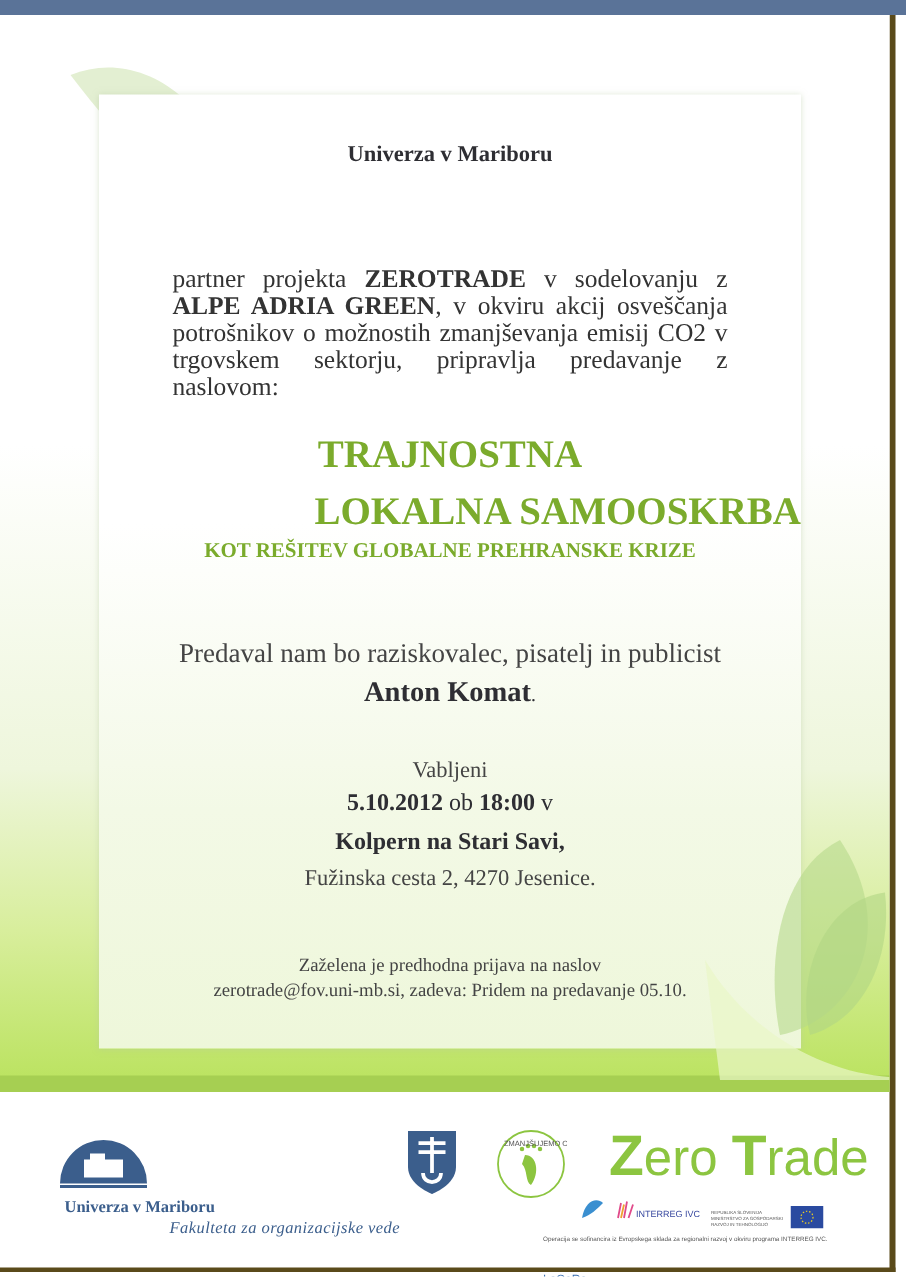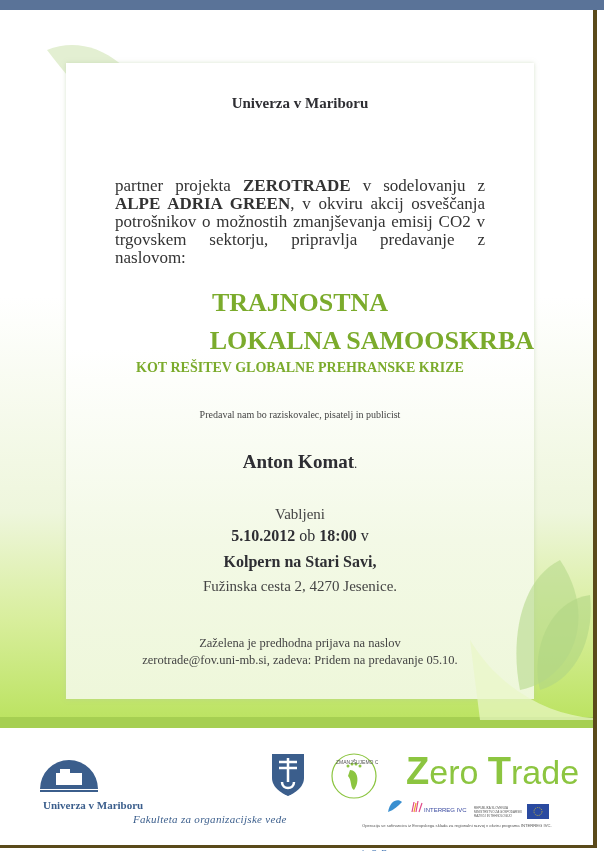--- a/index.html
+++ b/index.html
@@ -13,31 +13,31 @@
     background: linear-gradient(to bottom, #ffffff 0%, #ffffff 45%, #f3f9e6 75%, #eef7da 100%);
     box-shadow: 0 0 4px rgba(180,200,160,0.5); }
   .leaf { position:absolute; }
   .center { position:absolute; left:66px; width:468px; text-align:center; color:#2e2e33; }
   .uni { top:93px; font-size:15px; line-height:21px; font-weight:bold; font-family:"Liberation Serif", serif; }
   .para { position:absolute; left:115px; width:370px; top:177px; font-size:17px; line-height:18px; text-align:justify; color:#333; font-family:"Liberation Serif", serif; }
   .para b { color:#333; }
   .t1 { top:288px; font-size:26px; font-weight:bold; color:#7bab2c; font-family:"Liberation Serif", serif; line-height:30px; }
   .t2 { top:326px; font-size:26px; font-weight:bold; color:#7bab2c; font-family:"Liberation Serif", serif; line-height:30px;text-align:right; }
   .t3 { top:360px; font-size:14px; font-weight:bold; color:#7bab2c; font-family:"Liberation Serif", serif; }
-  .pred { top:409px; font-size:10px; font-family:"Liberation Serif", serif; color:#444; }
+  .pred { top:425px; font-size:18px; font-family:"Liberation Serif", serif; color:#444; }
   .name { top:451px; font-size:19px; font-weight:bold; font-family:"Liberation Serif", serif; }
   .vab { top:506px; font-size:15px; font-family:"Liberation Serif", serif; color:#444; }
   .date { top:527px; font-size:16px; font-family:"Liberation Serif", serif; }
   .date b { font-weight:bold; }
   .loc { top:553px; font-size:16px; font-weight:bold; font-family:"Liberation Serif", serif; }
   .addr { top:578px; font-size:15px; font-family:"Liberation Serif", serif; color:#444; }
   .note { top:635px; font-size:12.5px; line-height:17px; font-family:"Liberation Serif", serif; color:#444; }
   .footer-logo { position:absolute; }
   .um-text { position:absolute; left:43px; top:799px; font-size:11px; font-weight:bold; color:#3b5e8c; font-family:"Liberation Serif", serif; }
-  .fov-text { position:absolute; left:113px; top:813px; font-size:11px; font-style:italic; color:#3b5e8c; font-family:"Liberation Serif", serif; letter-spacing:0.3px;margin-left:20px;}
+  .fov-text { position:absolute; left:113px; top:813px; font-size:11px; font-style:italic; color:#3b5e8c; font-family:"Liberation Serif", serif; letter-spacing:0.3px;}
   .zt { position:absolute; left:406px; top:750px; font-size:34px; color:#8cc540; font-family:"Liberation Sans", sans-serif; }
   .zt b { font-weight:bold; font-size:38px; }
   .sm { position:absolute; font-size:6px; color:#555; font-family:"Liberation Sans", sans-serif; }
 </style>
 </head>
 <body>
 
 <div class="topbar"></div>
 <div class="frame"></div>
 <div class="poster"></div>

